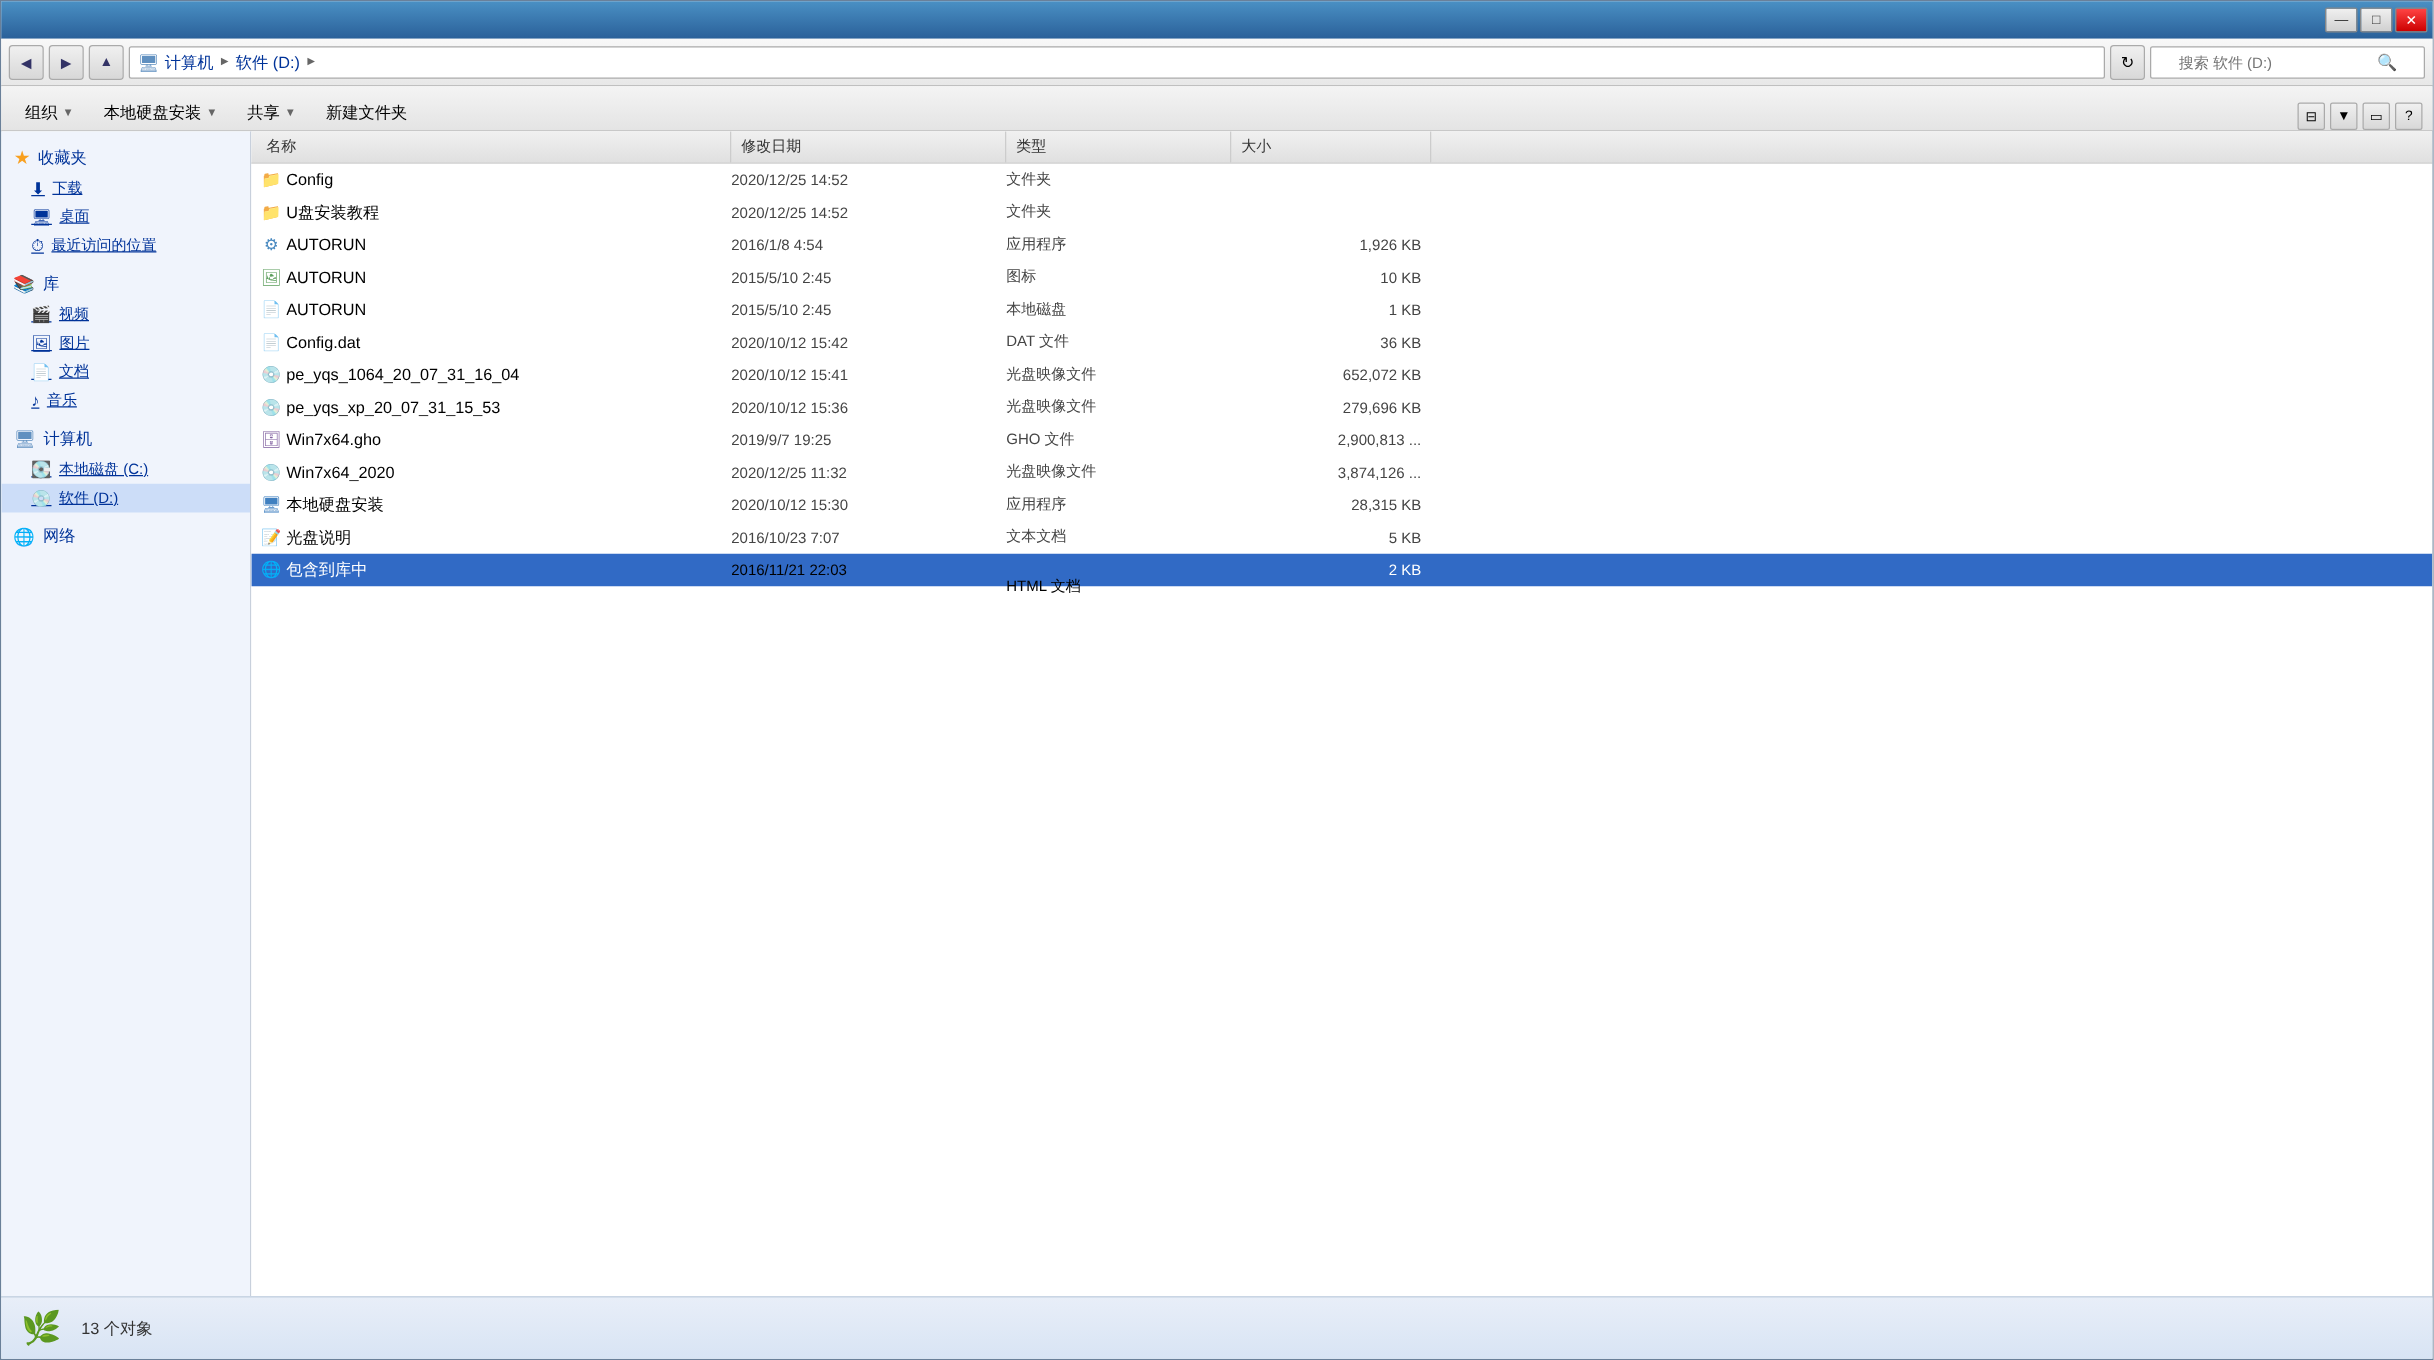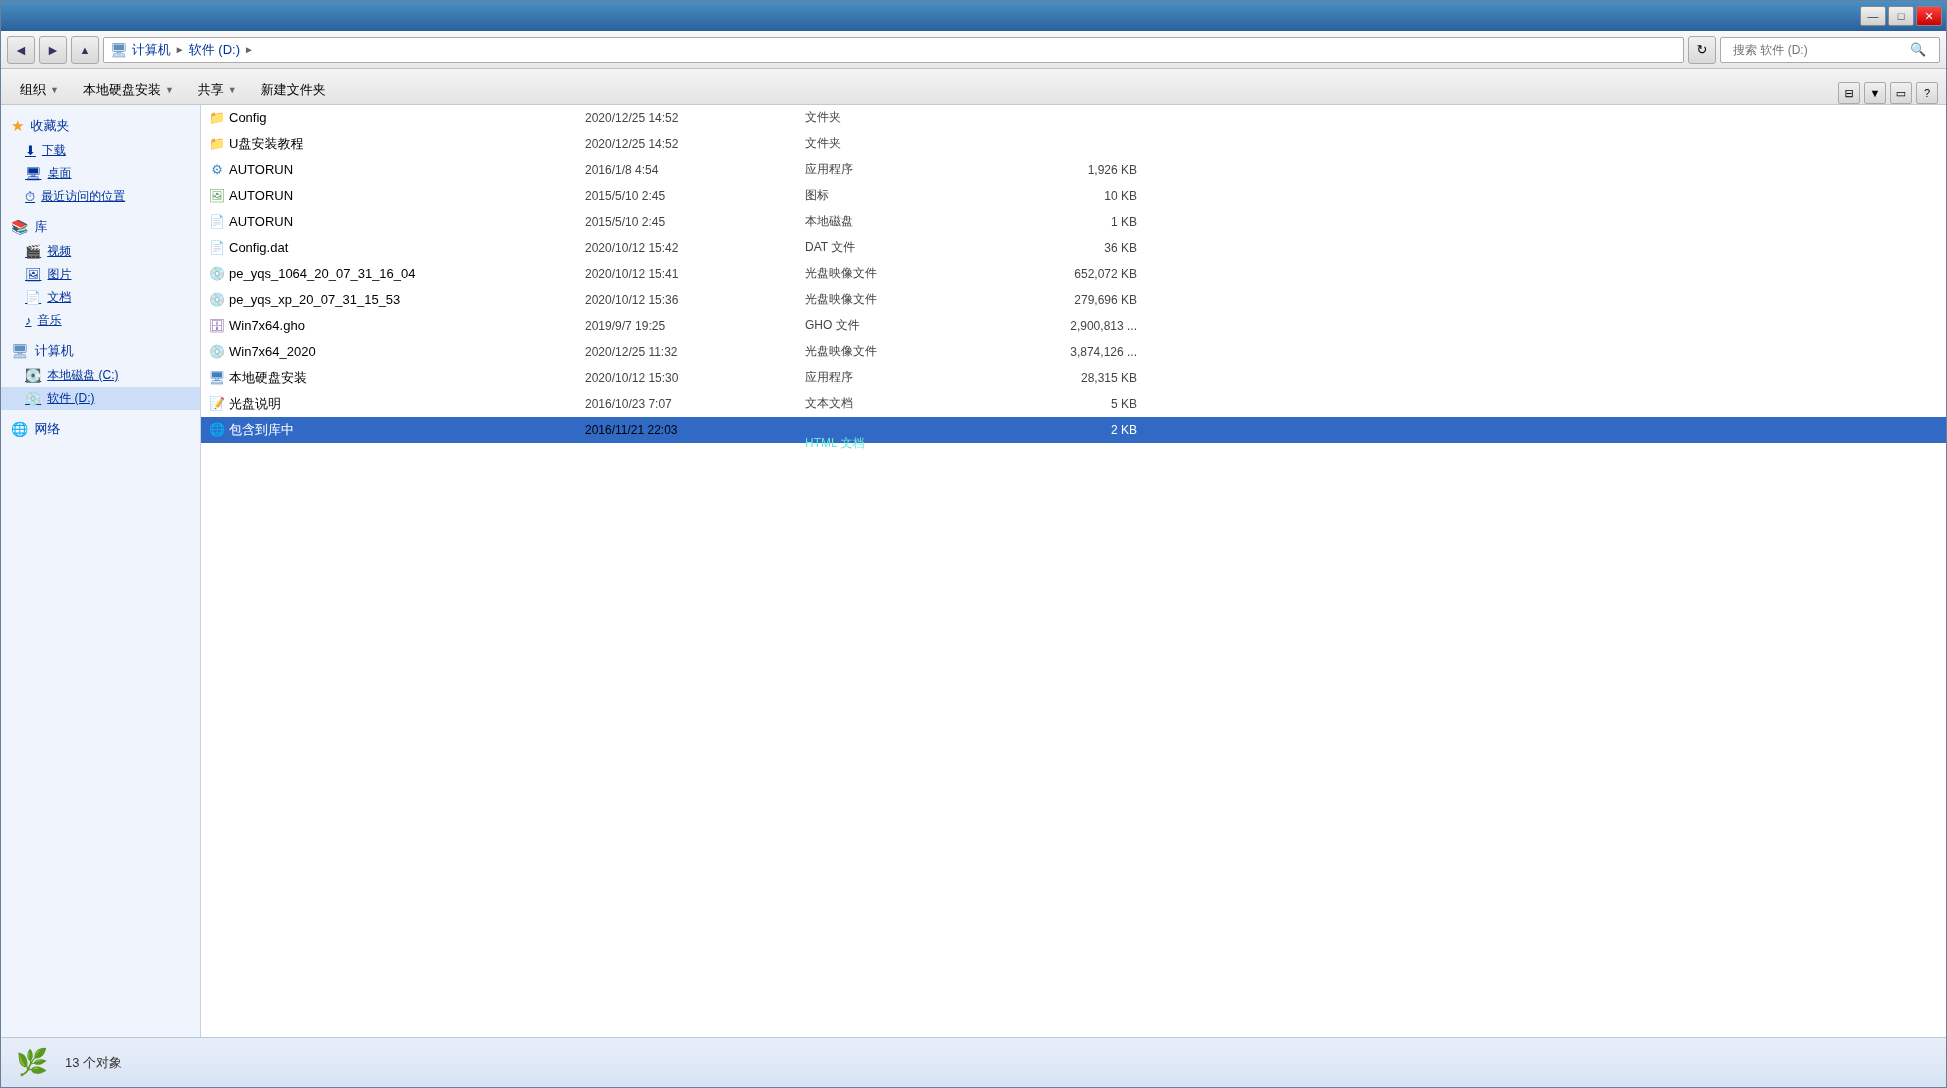--- a/index.html
+++ b/index.html
@@ -120,21 +120,21 @@
       cursor: pointer;
     }
 
     .search-box {
       width: 220px;
       height: 26px;
       border: 1px solid #aaa;
       border-radius: 2px;
       display: flex;
       align-items: center;
-      padding: 0 12px;
+      padding: 0 22px;
       background: white;
       gap: 4px;
     }
 
     .search-box input {
       border: none;
       outline: none;
       font-size: 12px;
       color: #999;
       flex: 1;
@@ -274,21 +274,21 @@
       display: flex;
       align-items: center;
       height: 26px;
       padding-left: 4px;
       border-bottom: 1px solid transparent;
       cursor: pointer;
     }
     .file-row.selected { background: #316ac5; color: white; }
     .file-row.selected .file-name { color: white; }
     .file-row.selected .file-date { color: #000000; }
-    .file-row.selected .file-type { color: #5eead4; margin-top: 28px; }
+    .file-row.selected .file-type { color: #000000; margin-top: 28px; }
     .file-row.selected .file-size { color: white; }
 
     .file-icon-cell {
       width: 24px;
       display: flex;
       align-items: center;
       justify-content: center;
       flex-shrink: 0;
     }
 
@@ -493,20 +493,34 @@
         <div class="sidebar-header">
           <span class="network-icon">🌐</span>
           <span>网络</span>
         </div>
       </div>
 
     </div>
 
     <div class="file-area">
 
+      <div class="col-headers">
+        <div class="col-header col-name">
+          <span>名称</span>
+        </div>
+        <div class="col-header col-date">
+          <span>修改日期</span>
+        </div>
+        <div class="col-header col-type">
+          <span>类型</span>
+        </div>
+        <div class="col-header col-size">
+          <span>大小</span>
+        </div>
+      </div>
 
       <div class="file-list" id="file-list">
       <div class="file-row">
     <div class="file-icon-cell">
       <span class="file-icon" style="color:#f0b030">📁</span>
     </div>
     <div class="file-name">Config</div>
     <div class="file-date">2020/12/25 14:52</div>
     <div class="file-type">文件夹</div>
     <div class="file-size"></div>

